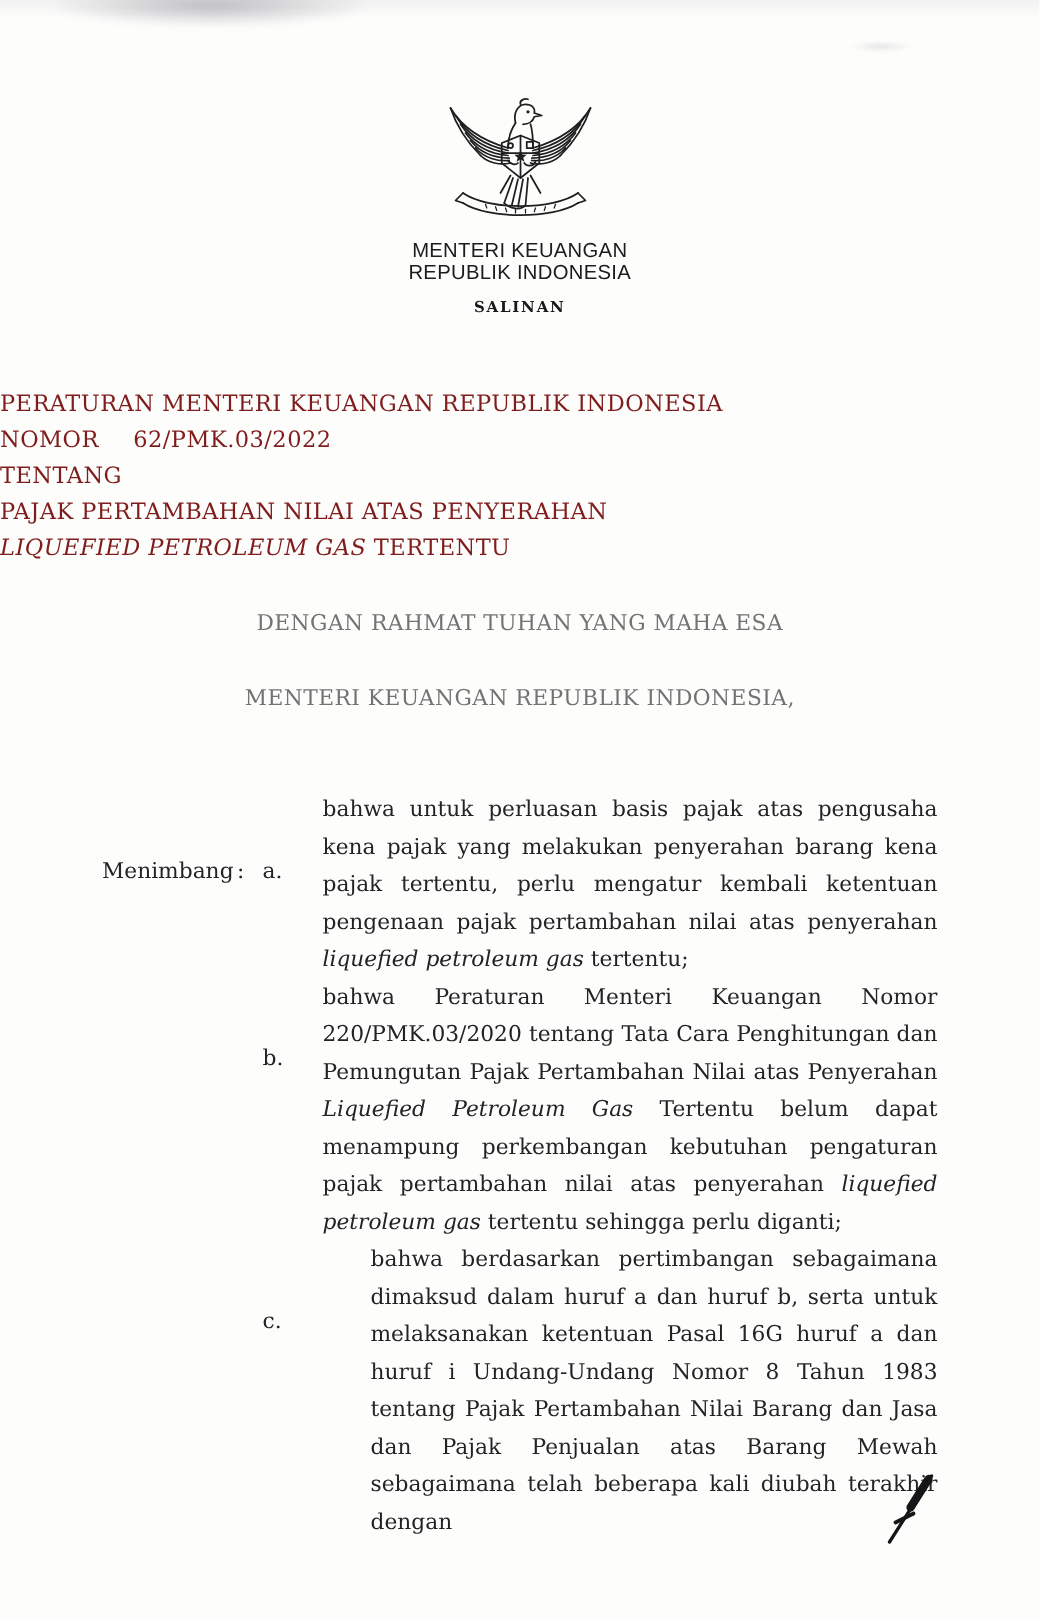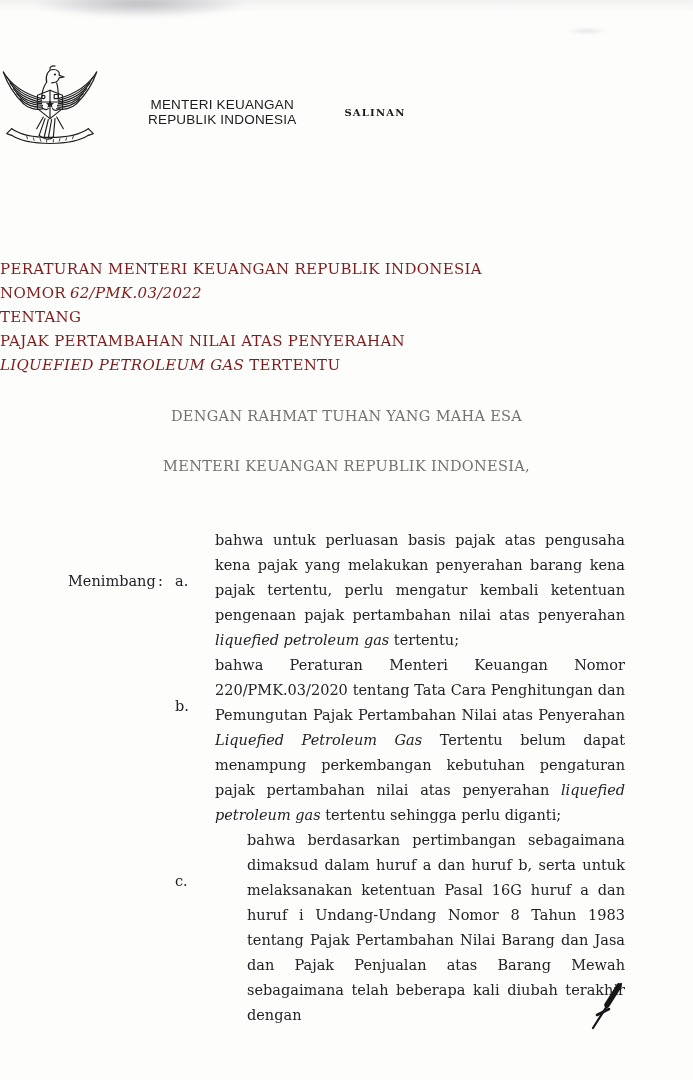--- a/index.html
+++ b/index.html
@@ -30,23 +30,22 @@
   .smudge-tr {
     position: absolute; left: 552px; top: 24px; width: 70px; height: 14px;
     background: radial-gradient(ellipse 30px 5px at 35px 7px, rgba(120,120,130,0.18), rgba(120,120,130,0) 70%);
     filter: blur(1px);
     pointer-events: none;
   }
 
   
   .letterhead {
     position: absolute; top: 64px; left: 0; right: 0;
-    display: flex; flex-direction: row; align-items: center;
+    display: flex; flex-direction: column; align-items: center;
     text-align: center;
-    gap: 48px;
   }
   .emblem { display: block; }
   .ministry {
     margin-top: 9px;
     font-family: "Liberation Sans", sans-serif;
     font-size: 13.5px; line-height: 15px;
     color: #1c1c1e; letter-spacing: 0.2px;
   }
   .salinan {
     margin-top: 11px;
@@ -54,21 +53,21 @@
     color: #19191b;
   }
 
   
   .title-block {
     position: absolute; top: 257px; left: 0; right: 0;
     text-align: left;
     font-size: 15px; line-height: 24px; letter-spacing: 0.3px;
     color: #7f1d1d;
   }
-  .nomor-value { margin-left: 4px; font-style: italic; }
+  .nomor-value { margin-left: 23px; }
 
   .invocation, .authority {
     position: absolute; left: 0; right: 0;
     text-align: center; font-size: 14.5px; letter-spacing: 0.3px;
     color: #737373;
   }
   .invocation { top: 408px; }
   .authority  { top: 458px; }
 
   

